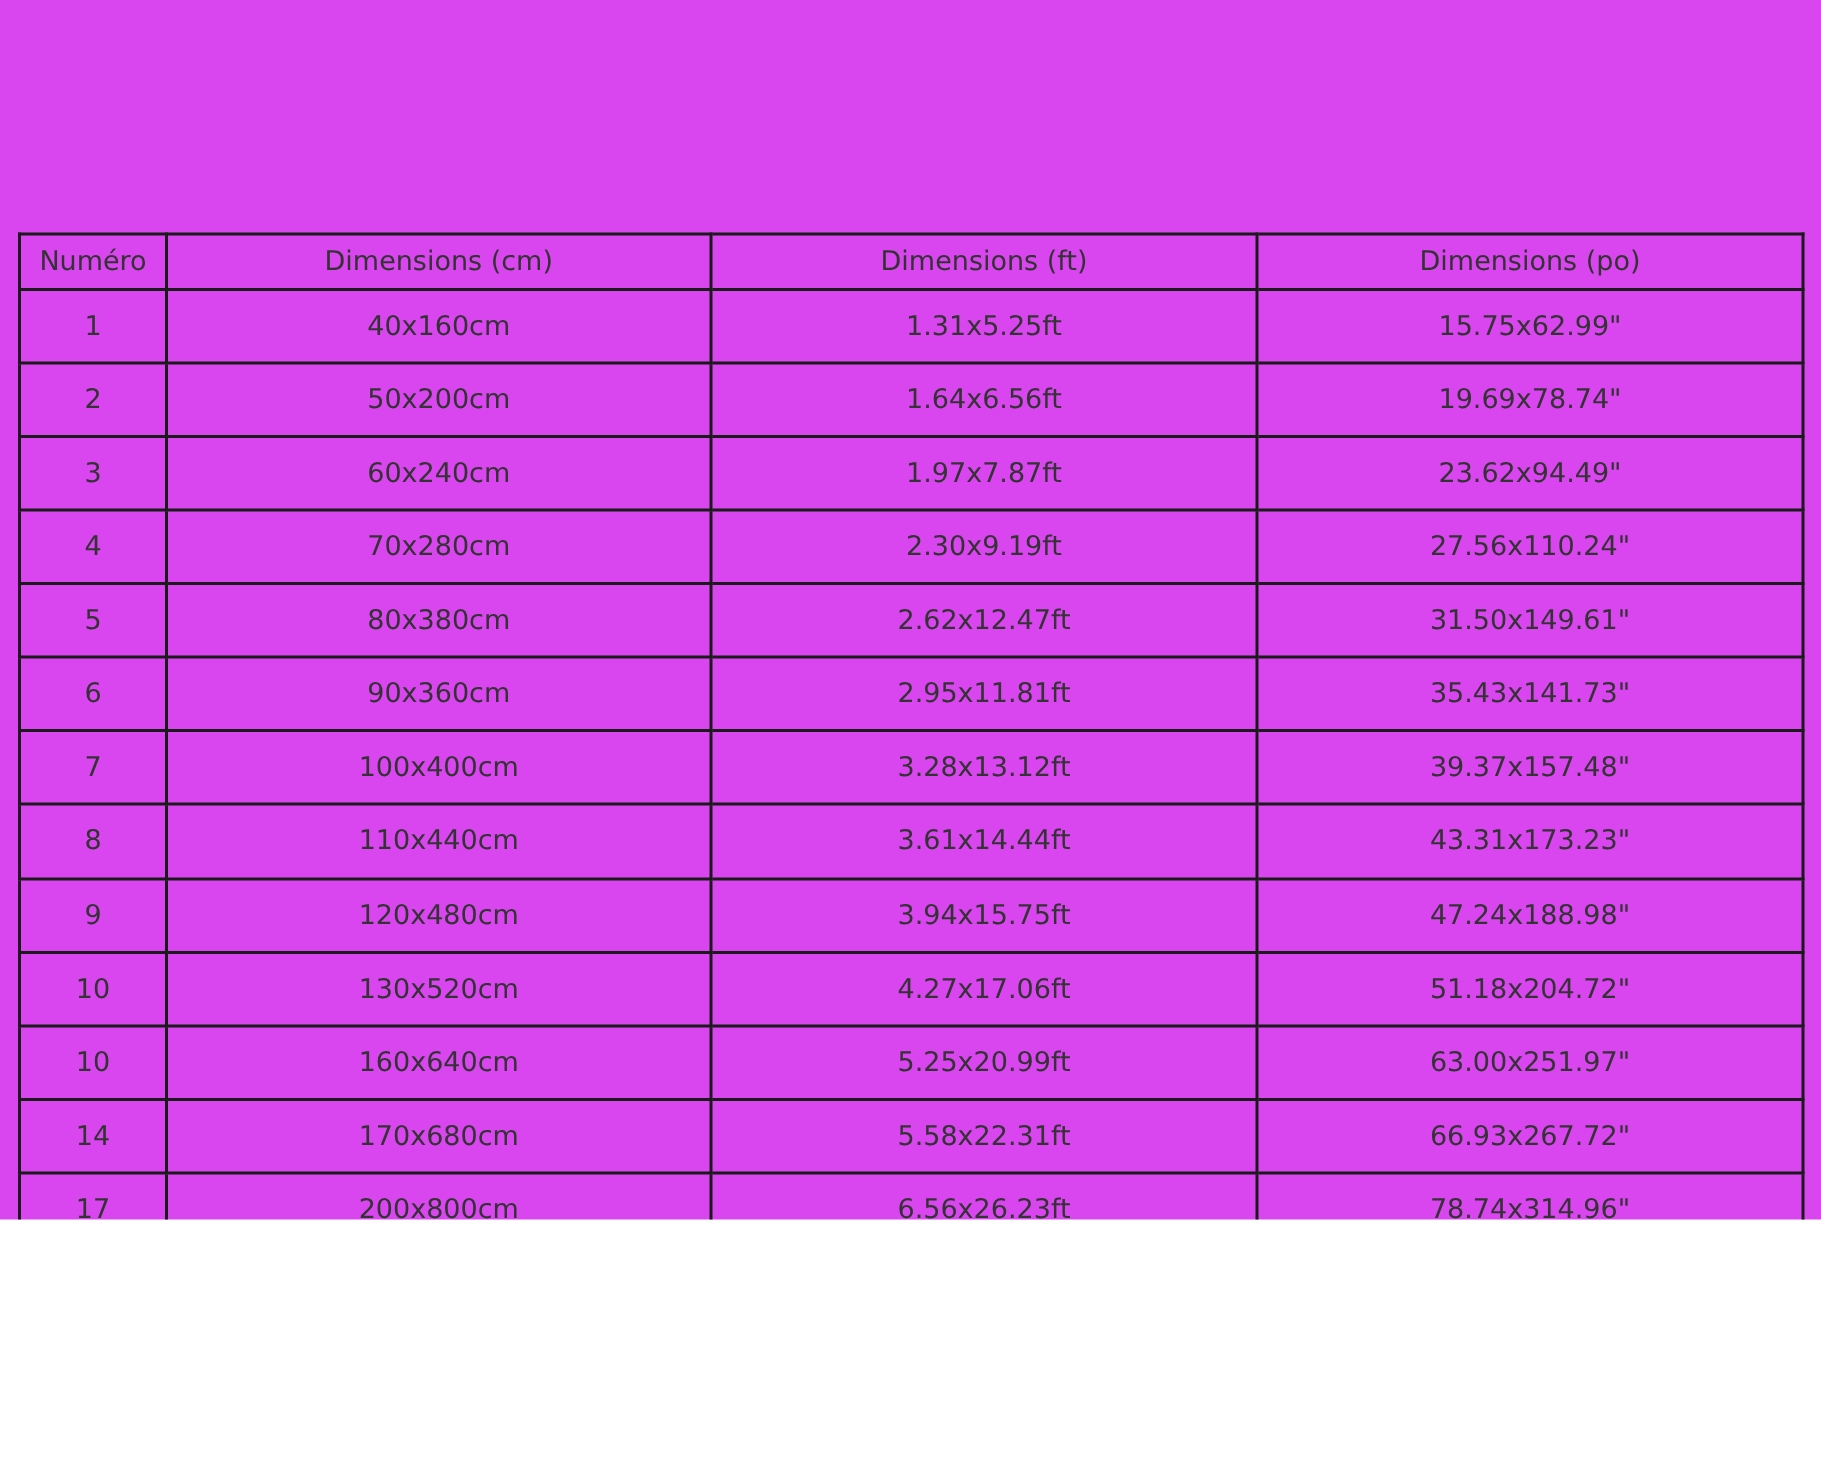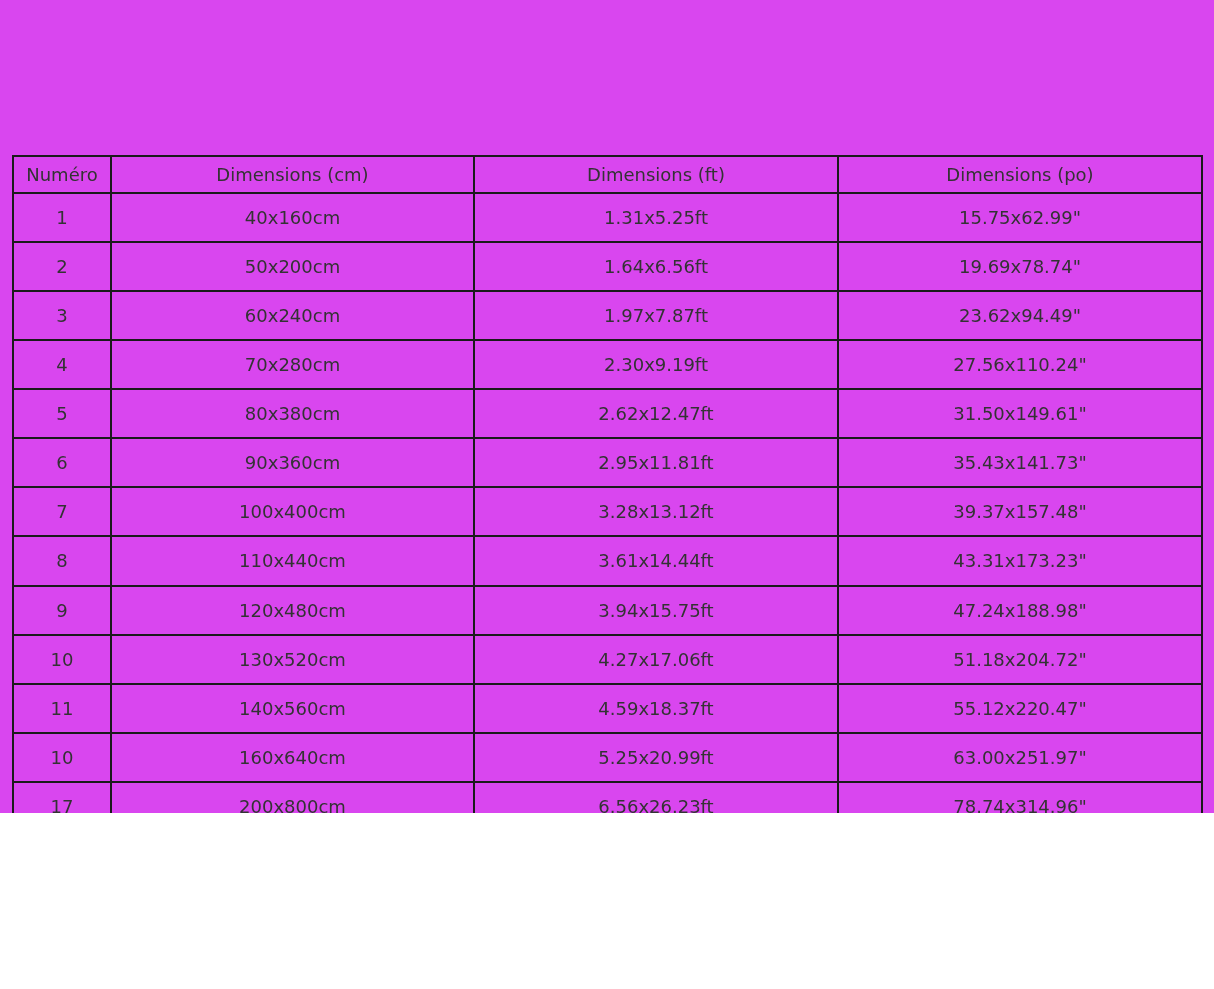--- a/index.html
+++ b/index.html
@@ -117,30 +117,30 @@
           <td>3.94x15.75ft</td>
           <td>47.24x188.98"</td>
         </tr>
         <tr>
           <td>10</td>
           <td>130x520cm</td>
           <td>4.27x17.06ft</td>
           <td>51.18x204.72"</td>
         </tr>
         <tr>
-          <td>11</td>
-          <td>140x560cm</td>
-          <td>4.59x18.37ft</td>
-          <td>55.12x220.47"</td>
-        </tr>
-        <tr>
           <td>10</td>
           <td>160x640cm</td>
           <td>5.25x20.99ft</td>
           <td>63.00x251.97"</td>
+        </tr>
+        <tr>
+          <td>14</td>
+          <td>170x680cm</td>
+          <td>5.58x22.31ft</td>
+          <td>66.93x267.72"</td>
         </tr>
         <tr>
           <td>17</td>
           <td>200x800cm</td>
           <td>6.56x26.23ft</td>
           <td>78.74x314.96"</td>
         </tr>
       </tbody>
   </table>
 </div>

